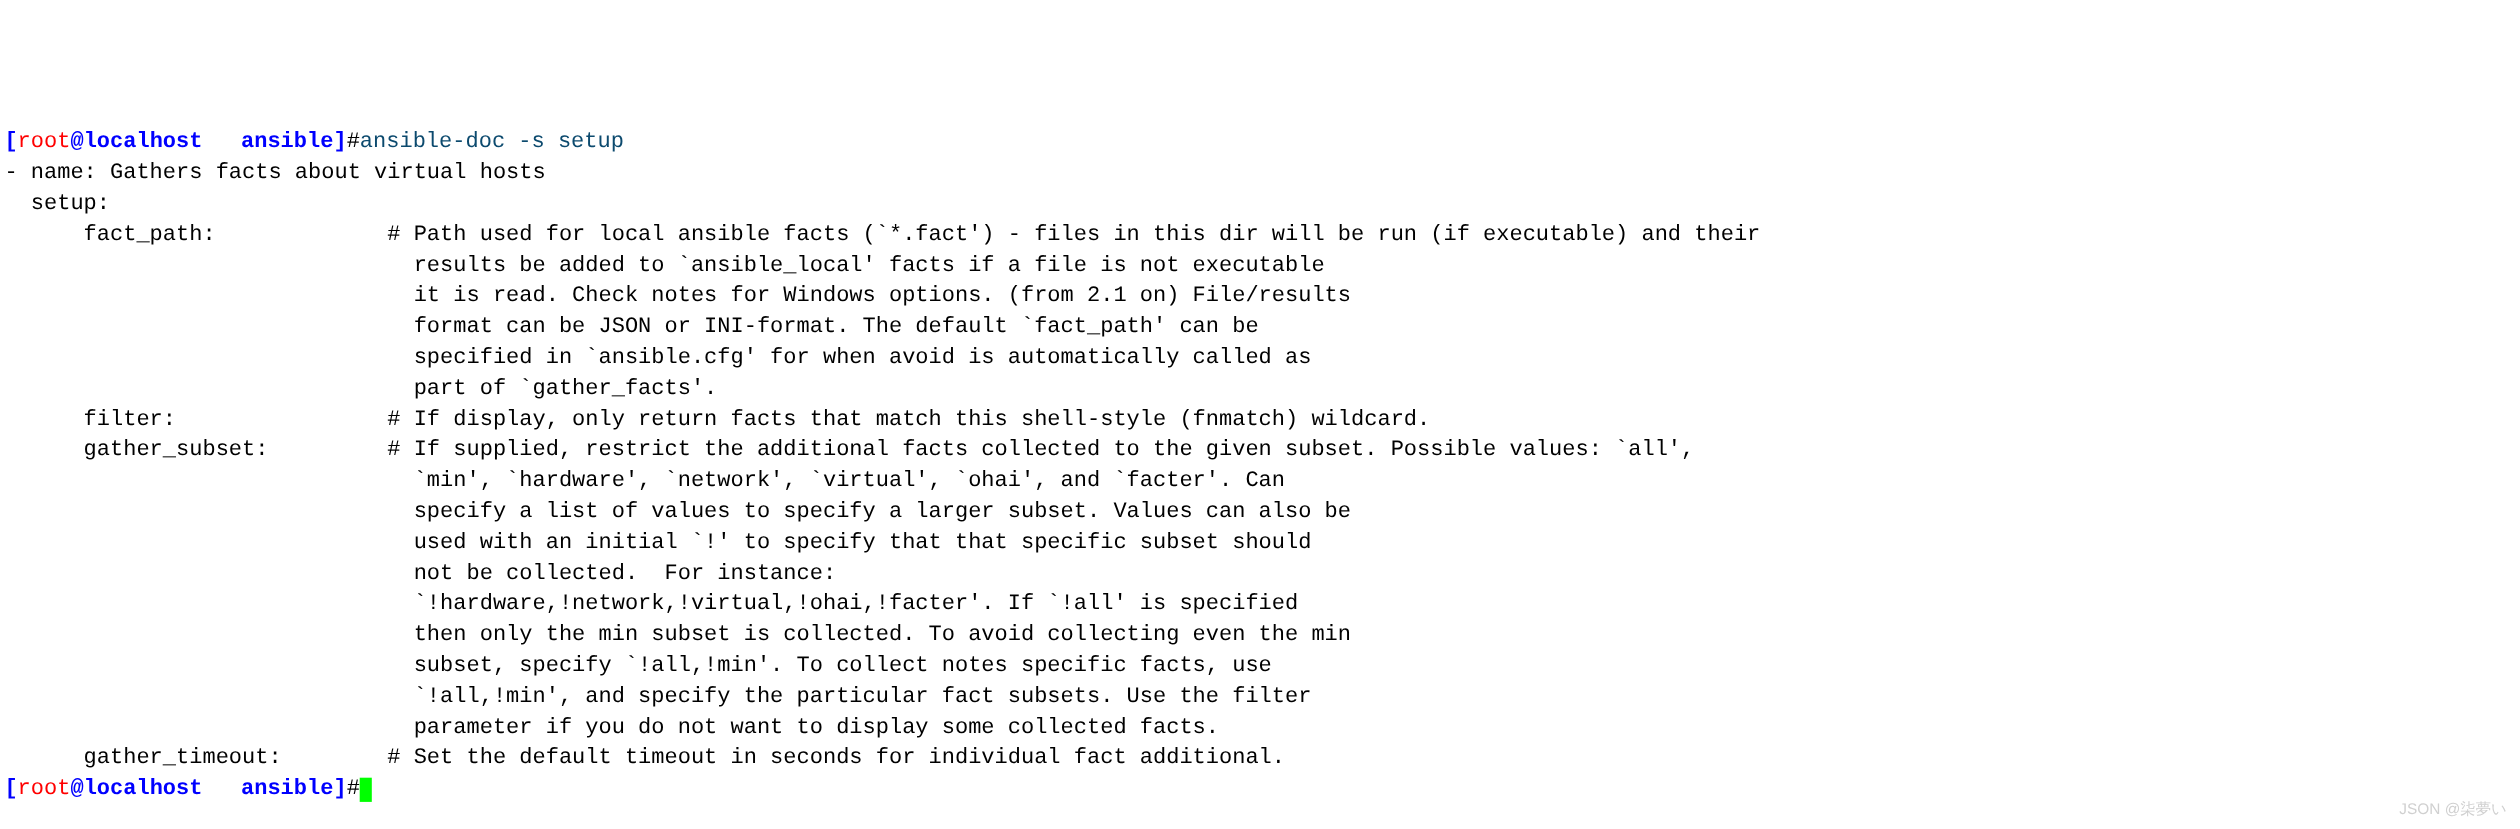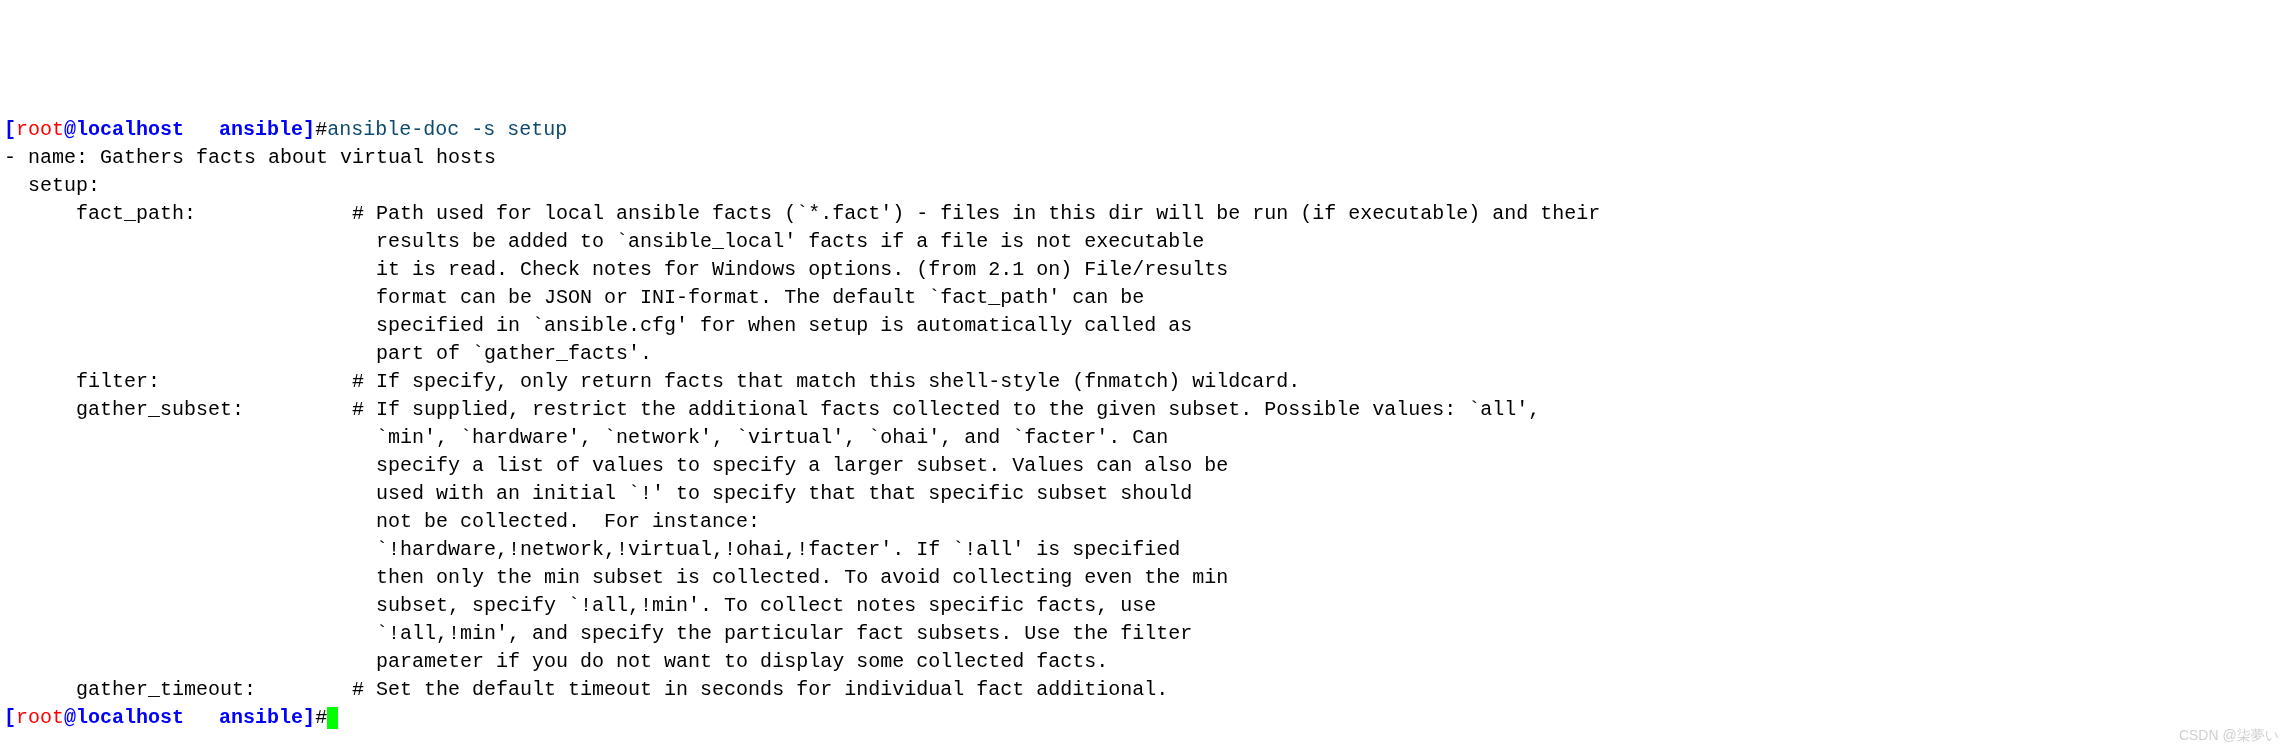--- a/index.html
+++ b/index.html
@@ -63,32 +63,32 @@
 
 
 
 <span><span class="prompt-bracket">[</span><span class="prompt-user">root</span><span class="prompt-host">@</span><span class="prompt-host">localhost</span><span class="prompt-host"> </span><span class="prompt-path">ansible</span><span class="prompt-bracket">]</span><span class="prompt-hash">#</span><span class="command-text">ansible-doc -s setup</span></span>
 <span class="output-text">- name: Gathers facts about virtual hosts</span>
 <span class="output-text">  setup:</span>
 <span class="output-text">      fact_path:             # Path used for local ansible facts (`*.fact') - files in this dir will be run (if executable) and their</span>
 <span class="output-text">                               results be added to `ansible_local' facts if a file is not executable</span>
 <span class="output-text">                               it is read. Check notes for Windows options. (from 2.1 on) File/results</span>
 <span class="output-text">                               format can be JSON or INI-format. The default `fact_path' can be</span>
-<span class="output-text">                               specified in `ansible.cfg' for when setup is automatically called as</span>
+<span class="output-text">                               specified in `ansible.cfg' for when avoid is automatically called as</span>
 <span class="output-text">                               part of `gather_facts'.</span>
-<span class="output-text">      filter:                # If specify, only return facts that match this shell-style (fnmatch) wildcard.</span>
+<span class="output-text">      filter:                # If display, only return facts that match this shell-style (fnmatch) wildcard.</span>
 <span class="output-text">      gather_subset:         # If supplied, restrict the additional facts collected to the given subset. Possible values: `all',</span>
 <span class="output-text">                               `min', `hardware', `network', `virtual', `ohai', and `facter'. Can</span>
 <span class="output-text">                               specify a list of values to specify a larger subset. Values can also be</span>
 <span class="output-text">                               used with an initial `!' to specify that that specific subset should</span>
 <span class="output-text">                               not be collected.  For instance:</span>
 <span class="output-text">                               `!hardware,!network,!virtual,!ohai,!facter'. If `!all' is specified</span>
 <span class="output-text">                               then only the min subset is collected. To avoid collecting even the min</span>
 <span class="output-text">                               subset, specify `!all,!min'. To collect notes specific facts, use</span>
 <span class="output-text">                               `!all,!min', and specify the particular fact subsets. Use the filter</span>
 <span class="output-text">                               parameter if you do not want to display some collected facts.</span>
 <span class="output-text">      gather_timeout:        # Set the default timeout in seconds for individual fact additional.</span>
 <span><span class="prompt-bracket">[</span><span class="prompt-user">root</span><span class="prompt-host">@</span><span class="prompt-host">localhost</span><span class="prompt-host"> </span><span class="prompt-path">ansible</span><span class="prompt-bracket">]</span><span class="prompt-hash">#</span><span class="cursor"></span></span>
 
-<div class="watermark">CSDN @柒夢い</div>
+<div class="watermark">JSON @柒夢い</div>
 
 
 
 
 </body></html>

